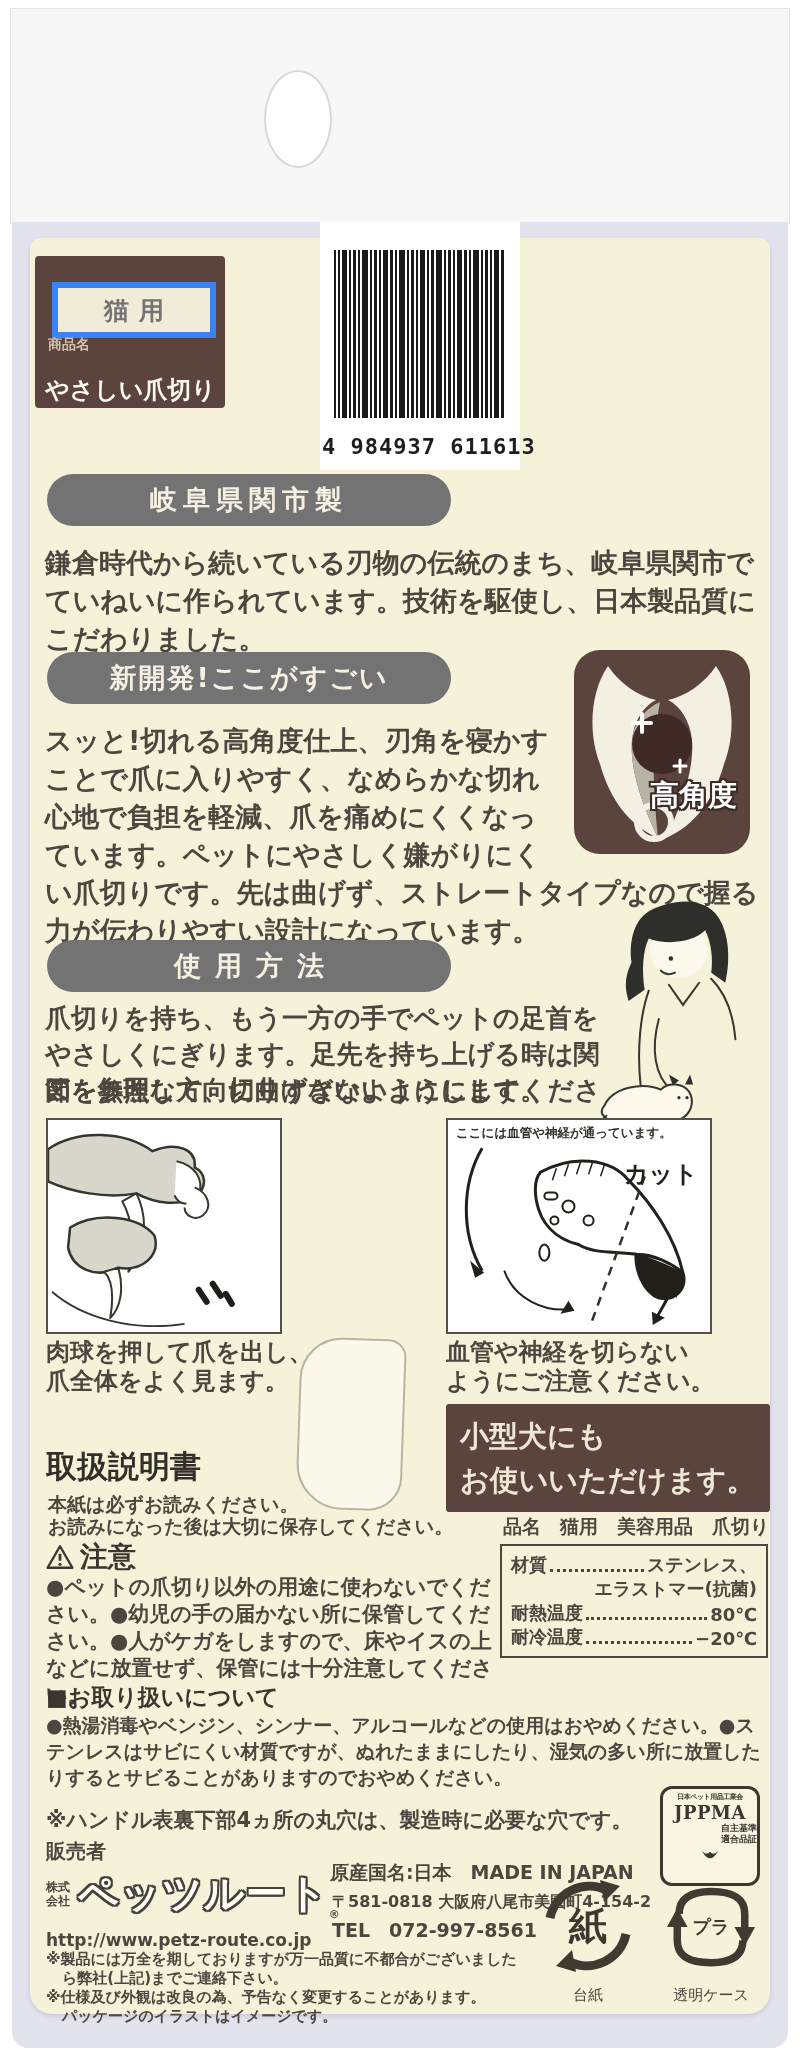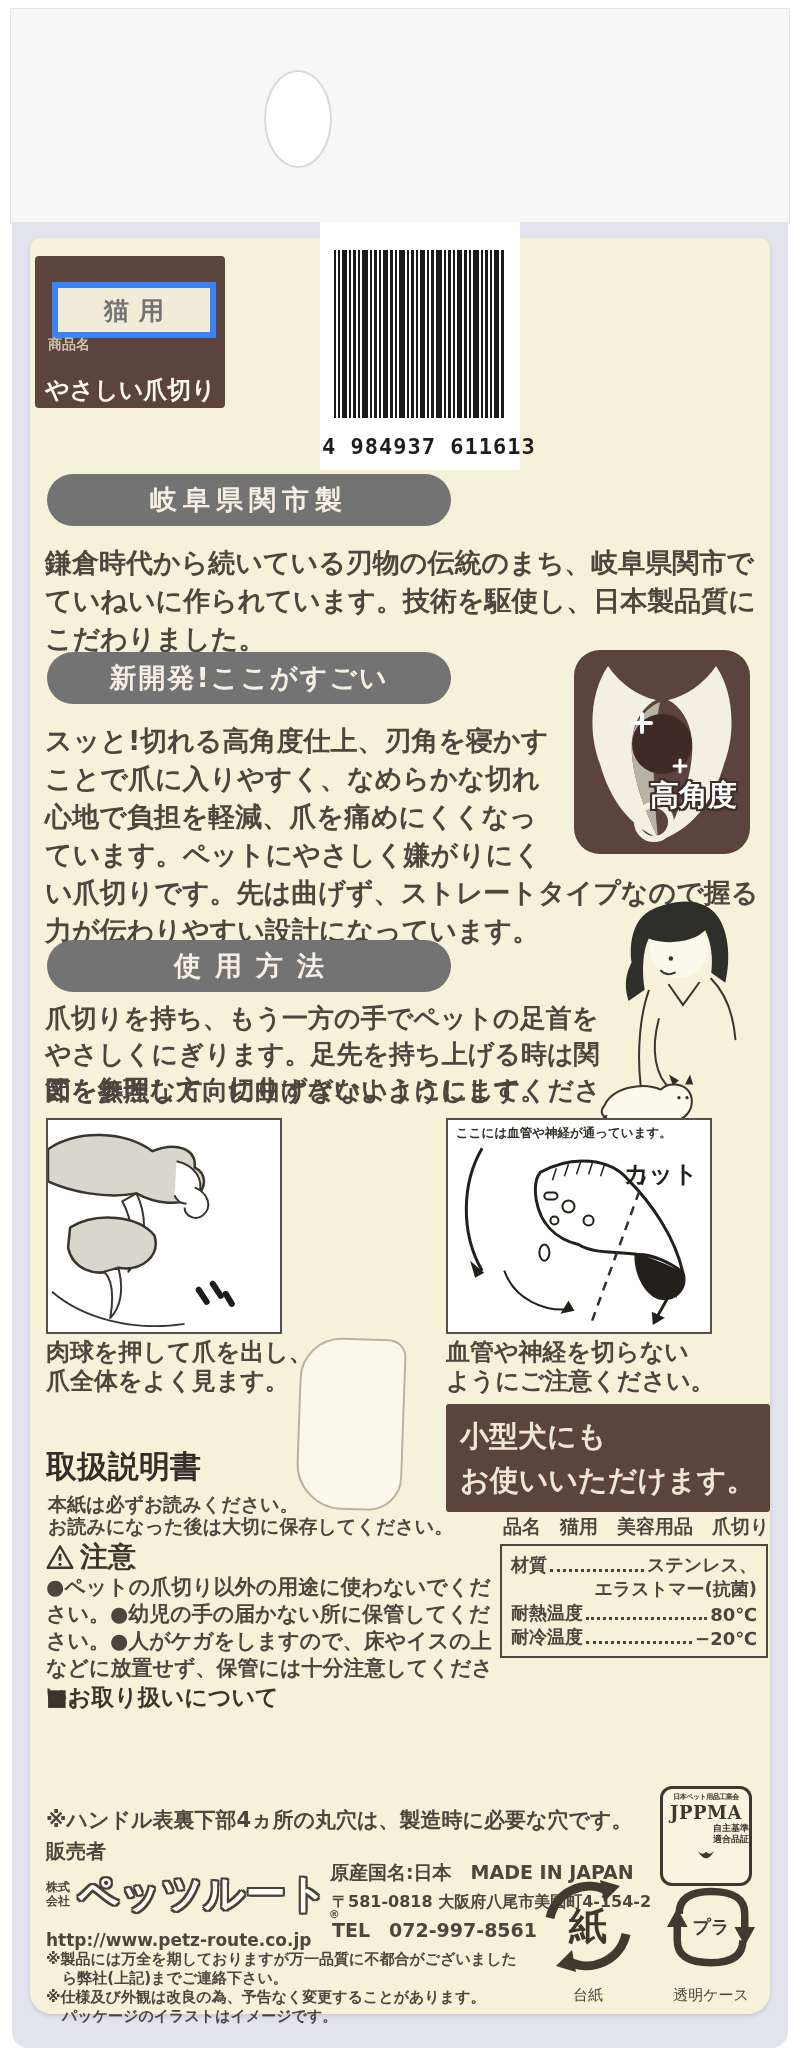--- a/index.html
+++ b/index.html
@@ -38,21 +38,21 @@
   .caut-title{font-size:28px;font-weight:800;color:#3b352d;}
   .caut-body{font-size:21px;line-height:27px;font-weight:600;}
   .spec-title{font-size:19px;font-weight:700;}
   .spec-box{left:500px;top:1544px;width:268px;height:114px;border:2.5px solid #4c463e;box-sizing:border-box;
             padding:7px 9px;font-size:18px;font-weight:700;}
   .specrow{display:flex;align-items:flex-end;}
   .leader{flex:1;border-bottom:3px dotted #4c463e;margin:0 3px 5px 3px;}
   .hand-title{font-size:23px;font-weight:800;color:#3b352d;}
   .hand-body{font-size:19px;line-height:26px;font-weight:600;}
   .hole-note{font-size:21px;font-weight:700;}
-  .jppma{left:660px;top:1786px;width:92px;height:100px;border:3px solid #3f372f;border-radius:12px;
+  .jppma{left:660px;top:1786px;width:100px;height:100px;border:3px solid #3f372f;border-radius:12px;
          box-sizing:border-box;text-align:center;color:#3f372f;padding-top:3px;background:rgba(255,255,255,.2);}
   .jppma .assoc{font-size:7px;letter-spacing:-.5px;font-weight:600;}
   .jppma .big{font-size:18px;font-weight:900;font-family:"DejaVu Serif",serif;letter-spacing:.5px;}
   .jppma .sm{font-size:9px;font-weight:700;line-height:11px;text-align:right;}
   .seller-label{font-size:20px;font-weight:700;}
   .kk{font-size:12px;font-weight:700;line-height:14px;}
   .logo-txt{font-size:40px;font-weight:900;letter-spacing:1px;color:#fffdf4;white-space:nowrap;
     text-shadow:-2px -2px 0 #46413a,2px -2px 0 #46413a,-2px 2px 0 #46413a,2px 2px 0 #46413a,
                  0 -2px 0 #46413a,0 2px 0 #46413a,-2px 0 0 #46413a,2px 0 0 #46413a;}
   .reg{font-size:11px;font-weight:700;}
@@ -271,20 +271,21 @@
       <span>80℃</span>
     </div>
     <div class="specrow">
       <span>耐冷温度</span>
       <span class="leader"></span>
       <span>−20℃</span>
     </div>
   </div>
 
   <div class="b hand-title" style="left:46px;top:1682px;">■お取り扱いについて</div>
+  <div class="b hand-body" style="left:46px;top:1712px;width:726px;">●熱湯消毒やベンジン、シンナー、アルコールなどの使用はおやめください。●ステンレスはサビにくい材質ですが、ぬれたままにしたり、湿気の多い所に放置したりするとサビることがありますのでおやめください。</div>
   <div class="b hole-note" style="left:46px;top:1806px;">※ハンドル表裏下部4ヵ所の丸穴は、製造時に必要な穴です。</div>
 
   <div class="b jppma">
     <div class="assoc">日本ペット用品工業会</div>
     <div class="big">JPPMA</div>
     <div class="sm">自主基準</div>
     <div class="sm">適合品証</div>
     <svg width="20" height="11" viewBox="0 0 20 12">
       <path d="M1 2 Q6 8 10 3 Q14 8 19 2 Q14 11 10 10 Q6 11 1 2 Z" fill="#3f372f"></path>
     </svg>

